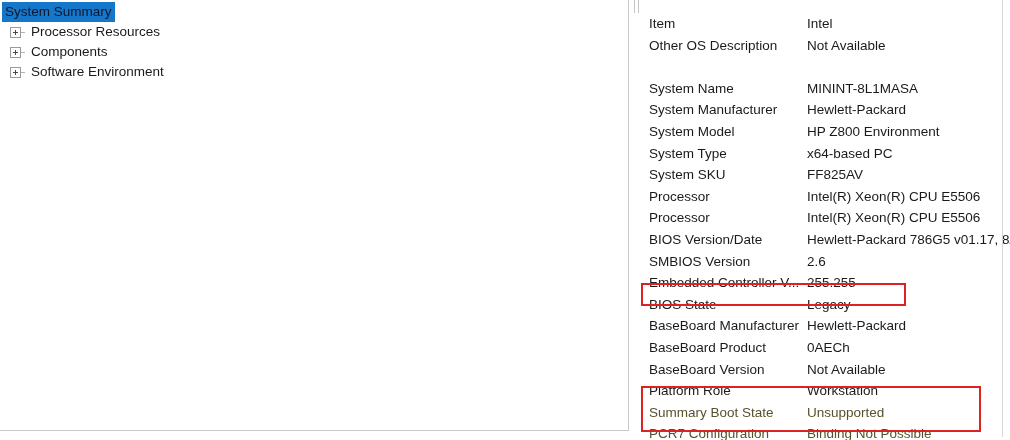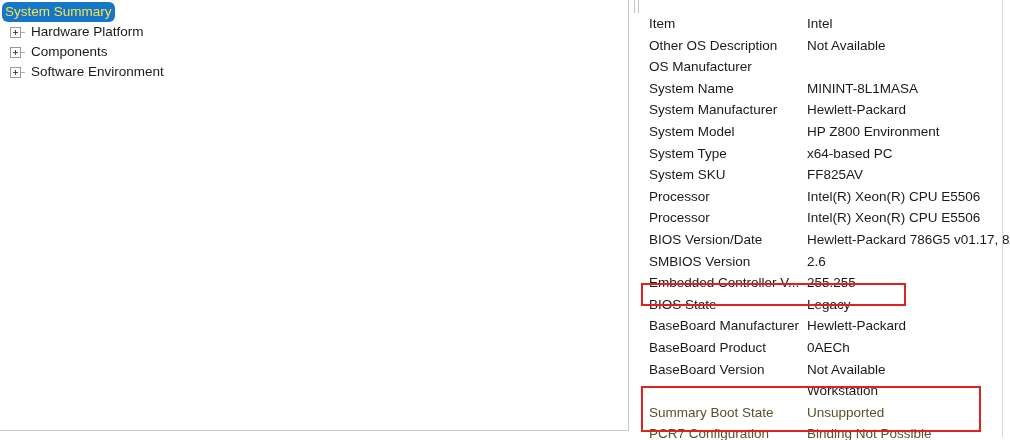--- a/index.html
+++ b/index.html
@@ -48,22 +48,21 @@
   }
   .tree-row.child {
     padding-left: 8px;
   }
   .tree-label {
     display: inline-block;
     padding: 0 3px;
   }
   .tree-row.selected .tree-label {
     background: #1577c9;
-    color: #fde047;
-    border-radius: 6px;
+    color: #0f172a;
   }
   
   .expander {
     position: relative;
     width: 11px;
     height: 11px;
     box-sizing: border-box;
     border: 1px solid #9a9a9a;
     background: #fdfdfd;
     margin-right: 7px;
@@ -201,21 +200,21 @@
 <div id="app">
 
   <div id="tree-pane">
     <div id="tree-list">
         <div class="tree-row root selected">
           <span class="tree-label">System Summary</span>
         </div>
         <div class="tree-row child">
           <span class="expander"></span>
           <span class="connector"></span>
-          <span class="tree-label">Hardware Platform</span>
+          <span class="tree-label">Processor Resources</span>
         </div>
         <div class="tree-row child">
           <span class="expander"></span>
           <span class="connector"></span>
           <span class="tree-label">Components</span>
         </div>
         <div class="tree-row child">
           <span class="expander"></span>
           <span class="connector"></span>
           <span class="tree-label">Software Environment</span>
@@ -230,21 +229,20 @@
     <div id="detail-rows">
         <div class="detail-row header">
           <span class="cell-item">Item</span>
           <span class="cell-value">Intel</span>
         </div>
         <div class="detail-row">
           <span class="cell-item">Other OS Description</span>
           <span class="cell-value">Not Available</span>
         </div>
         <div class="detail-row">
-          <span class="cell-item">OS Manufacturer</span>
         </div>
         <div class="detail-row">
           <span class="cell-item">System Name</span>
           <span class="cell-value">MININT-8L1MASA</span>
         </div>
         <div class="detail-row">
           <span class="cell-item">System Manufacturer</span>
           <span class="cell-value">Hewlett-Packard</span>
         </div>
         <div class="detail-row">
@@ -289,20 +287,21 @@
         </div>
         <div class="detail-row">
           <span class="cell-item">BaseBoard Product</span>
           <span class="cell-value">0AECh</span>
         </div>
         <div class="detail-row">
           <span class="cell-item">BaseBoard Version</span>
           <span class="cell-value">Not Available</span>
         </div>
         <div class="detail-row">
+          <span class="cell-item">Platform Role</span>
           <span class="cell-value">Workstation</span>
         </div>
         <div class="detail-row flagged">
           <span class="cell-item">Summary Boot State</span>
           <span class="cell-value">Unsupported</span>
         </div>
         <div class="detail-row flagged">
           <span class="cell-item">PCR7 Configuration</span>
           <span class="cell-value">Binding Not Possible</span>
         </div>

